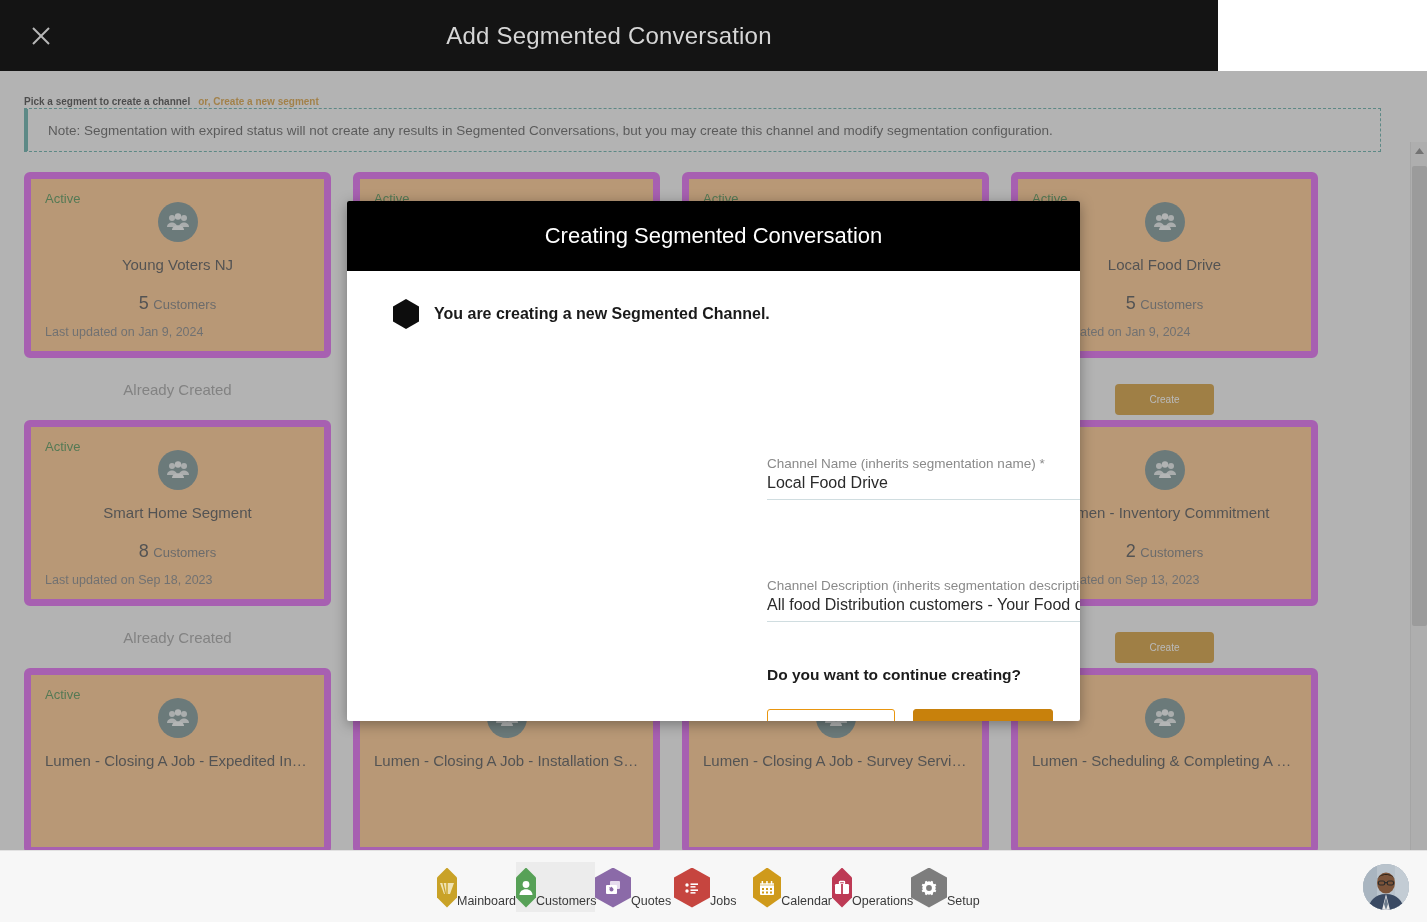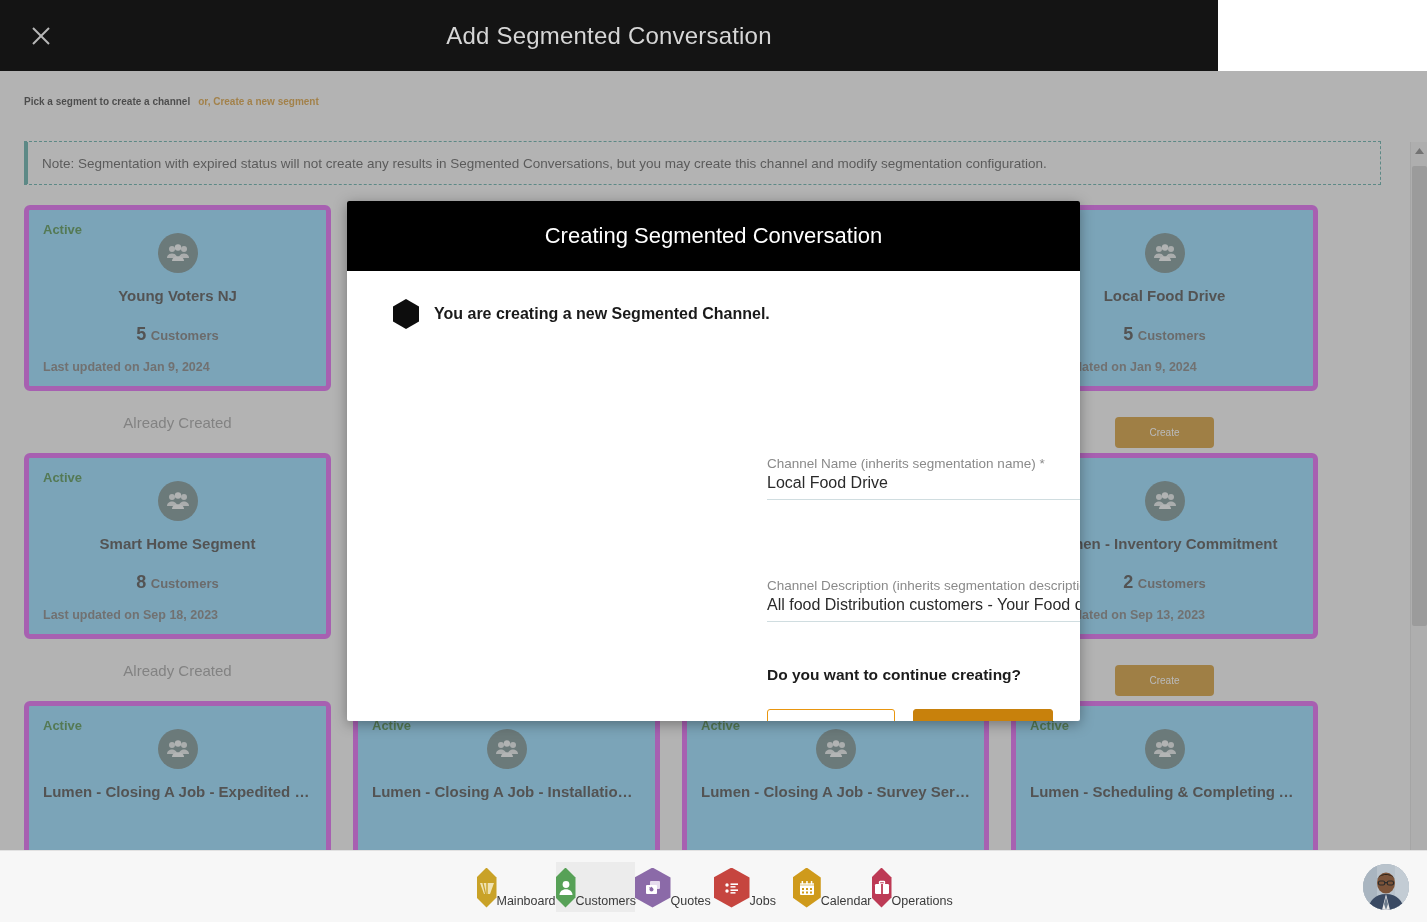--- a/index.html
+++ b/index.html
@@ -44,47 +44,46 @@
     padding: 0 24px;
   }
   .pick-row {
     display: flex; align-items: flex-start; gap: 8px;
     margin-top: 25px; margin-left: 0;
     font-size: 10px; font-weight: bold; color: #1c1c1c;
   }
   .pick-link { color: #d08b18; font-weight: bold; cursor: pointer; }
 
   .note-banner {
-    margin-top: 34px;
+    margin-top: 1px;
     height: 44px;
     border: 1px dashed #3f9b95;
     border-left: 4px solid #3f9b95;
     display: flex; align-items: center;
-    padding-left: 14px;
+    padding-left: 20px;
     width: 1357px;
   }
   .note-banner-text { font-size: 13.5px; color: #3a3a3a; }
 
   
   .grid {
     margin-top: 20px;
     display: grid;
     grid-template-columns: repeat(4, 307px);
     column-gap: 22px;
     row-gap: 0px;
   }
   .cardcell { width: 307px; }
   .card {
-    background: #7dd3fc;
-    border: 5px solid #d946ef;
+    background: #fdba74;
+    border: 7px solid #d946ef;
     border-radius: 6px;
     height: 186px;
     padding: 12px 14px 10px 14px;
     position: relative;
-    font-weight: bold;
   }
   .card-status { font-size: 13px; color: #2d7a2d; }
   .card-avatar {
     width: 40px; height: 40px; border-radius: 50%;
     background: #5d7b7c;
     margin: -4px auto 0 auto;
     display: flex; align-items: center; justify-content: center;
   }
   .card-title {
     margin-top: 14px; text-align: center;
@@ -565,20 +564,29 @@
         <div class="navitem">
           <div class="hex" style="background: rgb(189, 58, 85);">
             <svg width="20" height="20" viewBox="0 0 20 20">
               <rect x="7.5" y="3.5" width="5" height="2.4" rx="0.6" fill="none" stroke="#ffffff" stroke-width="1.4"></rect>
               <rect x="3" y="6" width="14" height="10" rx="1.2" fill="#ffffff"></rect>
               <rect x="9.1" y="6" width="1.8" height="10" fill="#bd3a55"></rect>
             </svg>
           </div>
           <div class="navlabel">Operations</div>
         </div>
+        <div class="navitem">
+          <div class="hex" style="background: rgb(125, 125, 125);">
+            <svg width="20" height="20" viewBox="0 0 20 20">
+              <path d="M10 3.2 l1.7 .55 .95 -1.1 1.5 1 -.35 1.4 1.15 1.15 1.4 -.35 1 1.5 -1.1 .95 .55 1.7 -.55 1.7 1.1 .95 -1 1.5 -1.4 -.35 -1.15 1.15 .35 1.4 -1.5 1 -.95 -1.1 -1.7 .55 -1.7 -.55 -.95 1.1 -1.5 -1 .35 -1.4 -1.15 -1.15 -1.4 .35 -1 -1.5 1.1 -.95 -.55 -1.7 .55 -1.7 -1.1 -.95 1 -1.5 1.4 .35 1.15 -1.15 -.35 -1.4 1.5 -1 .95 1.1z" fill="#ffffff"></path>
+              <circle cx="10" cy="10" r="2.9" fill="#7d7d7d"></circle>
+            </svg>
+          </div>
+          <div class="navlabel">Setup</div>
+        </div>
       </div>
     <div class="user-avatar">
       <svg width="46" height="46" viewBox="0 0 46 46">
         <rect width="46" height="46" fill="#b9c3cc"></rect>
         <rect x="0" y="0" width="14" height="46" fill="#a9b5c0"></rect>
         <rect x="32" y="0" width="14" height="46" fill="#c3ccd4"></rect>
         <path d="M23 30 C12 30 6 37 5 46 L41 46 C40 37 34 30 23 30 Z" fill="#3a4a63"></path>
         <path d="M23 30 L19 46 L27 46 Z" fill="#e8e8ea"></path>
         <path d="M23 33 L21 40 L23 46 L25 40 Z" fill="#6b7a8c"></path>
         <ellipse cx="23" cy="19" rx="9" ry="10.5" fill="#7b5339"></ellipse>

